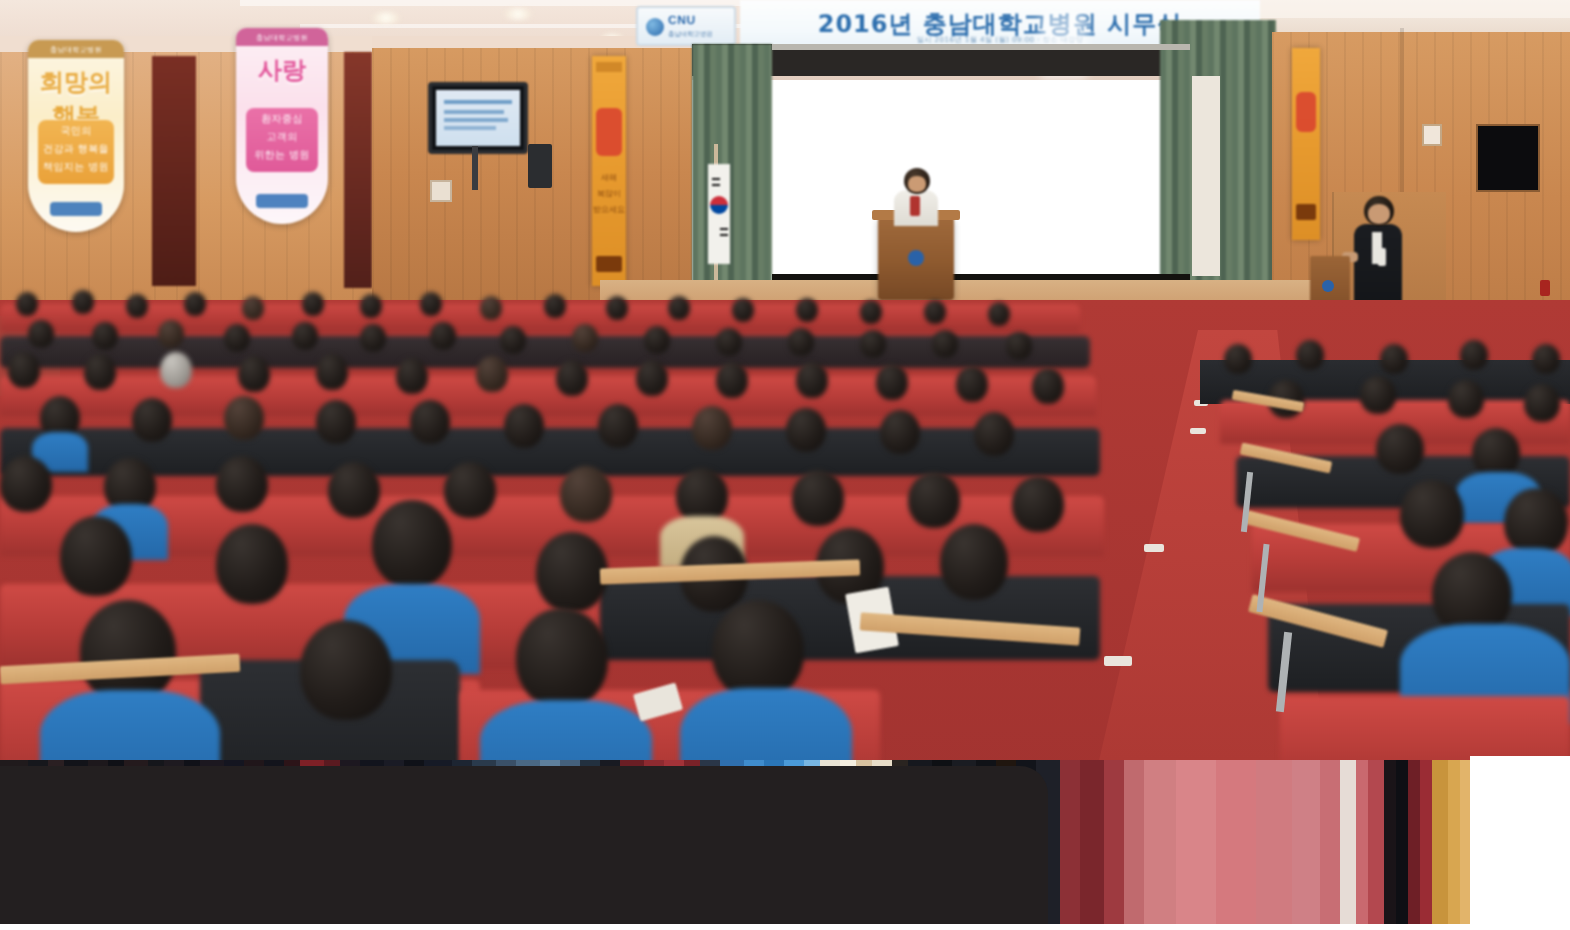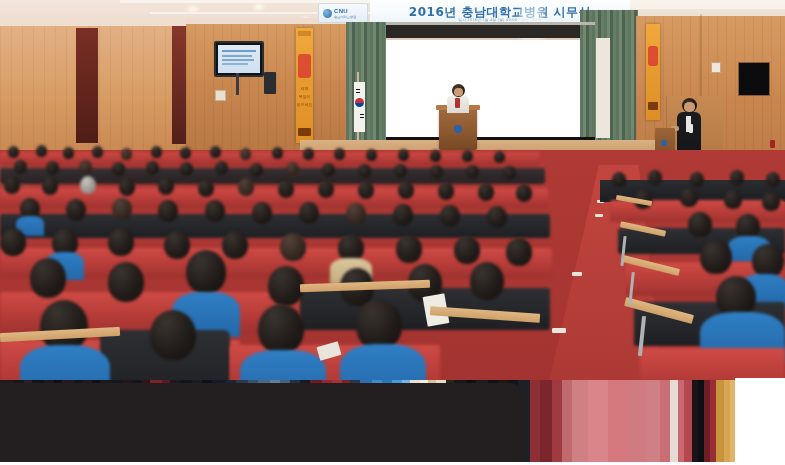--- a/index.html
+++ b/index.html
@@ -115,21 +115,41 @@
     <div class="abs ceil-light blur2" style="left:186px;top:6px;width:14px;height:6px;"></div>
     <div class="abs ceil-light blur2" style="left:252px;top:4px;width:14px;height:6px;"></div>
     <div class="abs ceil-light blur2" style="left:300px;top:17px;width:12px;height:5px;"></div>
     <div class="abs ceil-light blur2" style="left:355px;top:10px;width:12px;height:5px;"></div>
     <div class="abs" style="left:420px;top:0;width:365px;height:18px;background:linear-gradient(180deg,#f7eee6,#eadbcd);"></div>
     <div class="abs" style="left:600px;top:0;width:185px;height:9px;background:#fbf5ef;opacity:.7;"></div>
 
     <div class="abs wood-l" style="left:0;top:24px;width:200px;height:126px;"></div>
     <div class="abs" style="left:0;top:18px;width:200px;height:8px;background:#f0ded0;"></div>
 
-
+    <div class="abs hbanner blur1" style="left:14px;top:20px;width:48px;height:96px;background:linear-gradient(180deg,#fdf6e4 0%,#fbeec9 40%,#fdfaf2 100%);">
+      <div class="hb-top" style="background:#c89a52;"></div>
+      <div class="hb-txt" style="top:2px;font-size:3.5px;color:#fff;">충남대학교병원</div>
+      <div class="hb-head ko" style="top:13px;color:#e8a93c;font-size:12px;text-shadow:0 1px 1px rgba(255,255,255,.8);">희망의 행복</div>
+      <div class="hb-box" style="top:40px;height:32px;background:linear-gradient(180deg,#f2b552,#eaa23a);"></div>
+      <div class="hb-txt ko" style="top:43px;">국민의</div>
+      <div class="hb-txt ko" style="top:52px;">건강과 행복을</div>
+      <div class="hb-txt ko" style="top:61px;">책임지는 병원</div>
+      <div class="hb-logo"></div>
+    </div>
+
+    <div class="abs hbanner blur1" style="left:118px;top:14px;width:46px;height:98px;background:linear-gradient(180deg,#fdf0f5 0%,#fbe1ec 40%,#fdf7fa 100%);">
+      <div class="hb-top" style="background:#d1649a;"></div>
+      <div class="hb-txt" style="top:2px;font-size:3.5px;color:#fff;">충남대학교병원</div>
+      <div class="hb-head ko" style="top:13px;color:#e2559a;font-size:12px;text-shadow:0 1px 1px rgba(255,255,255,.8);">사랑</div>
+      <div class="hb-box" style="top:40px;height:32px;background:linear-gradient(180deg,#ea71a8,#e05a99);"></div>
+      <div class="hb-txt ko" style="top:43px;">환자중심</div>
+      <div class="hb-txt ko" style="top:52px;">고객의</div>
+      <div class="hb-txt ko" style="top:61px;">위한는 병원</div>
+      <div class="hb-logo"></div>
+    </div>
 
     <div class="abs blur1" style="left:76px;top:28px;width:22px;height:115px;background:linear-gradient(180deg,#7a2f24,#4e1d16);"></div>
     <div class="abs blur1" style="left:172px;top:26px;width:14px;height:118px;background:linear-gradient(180deg,#86372a,#52201a);"></div>
 
     <div class="abs wood" style="left:186px;top:22px;width:160px;height:128px;"></div>
     <div class="abs" style="left:186px;top:18px;width:170px;height:6px;background:#efdcce;"></div>
 
     <div class="abs monitor blur1" style="left:214px;top:41px;width:46px;height:32px;">
       <div class="monitor-scr"></div>
       <div class="abs" style="left:6px;top:7px;width:34px;height:2px;background:#6f9ec7;"></div>

